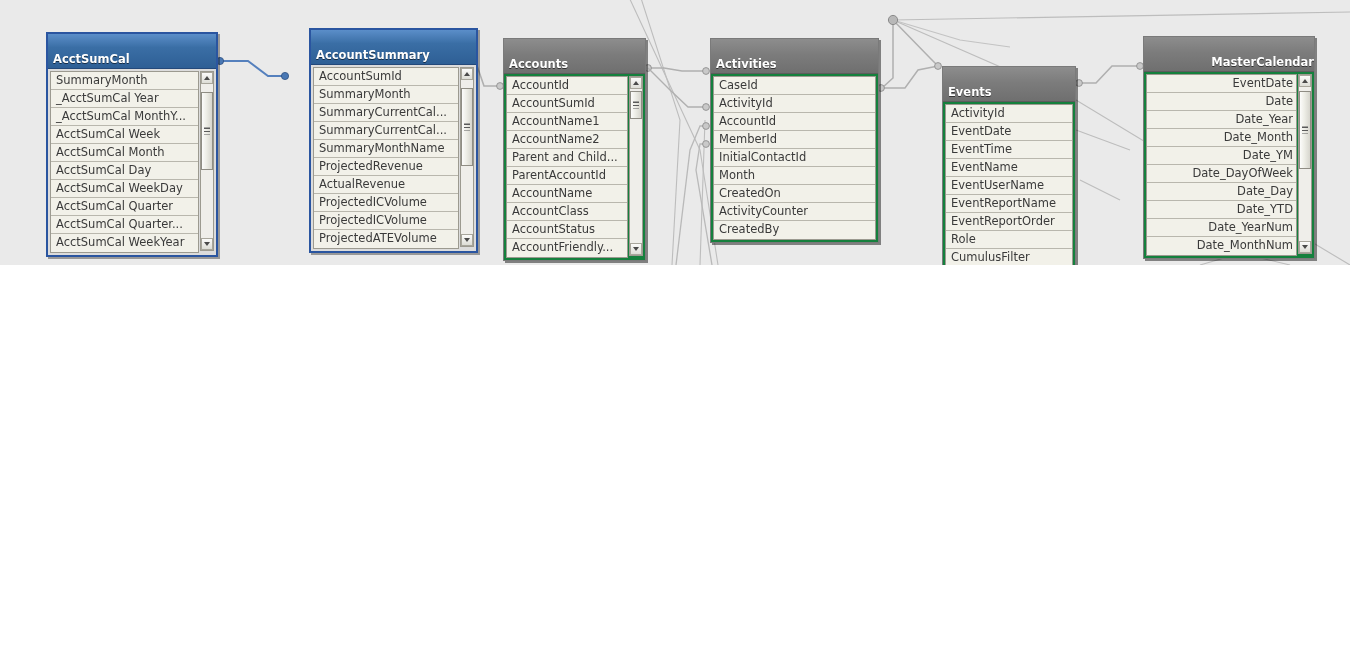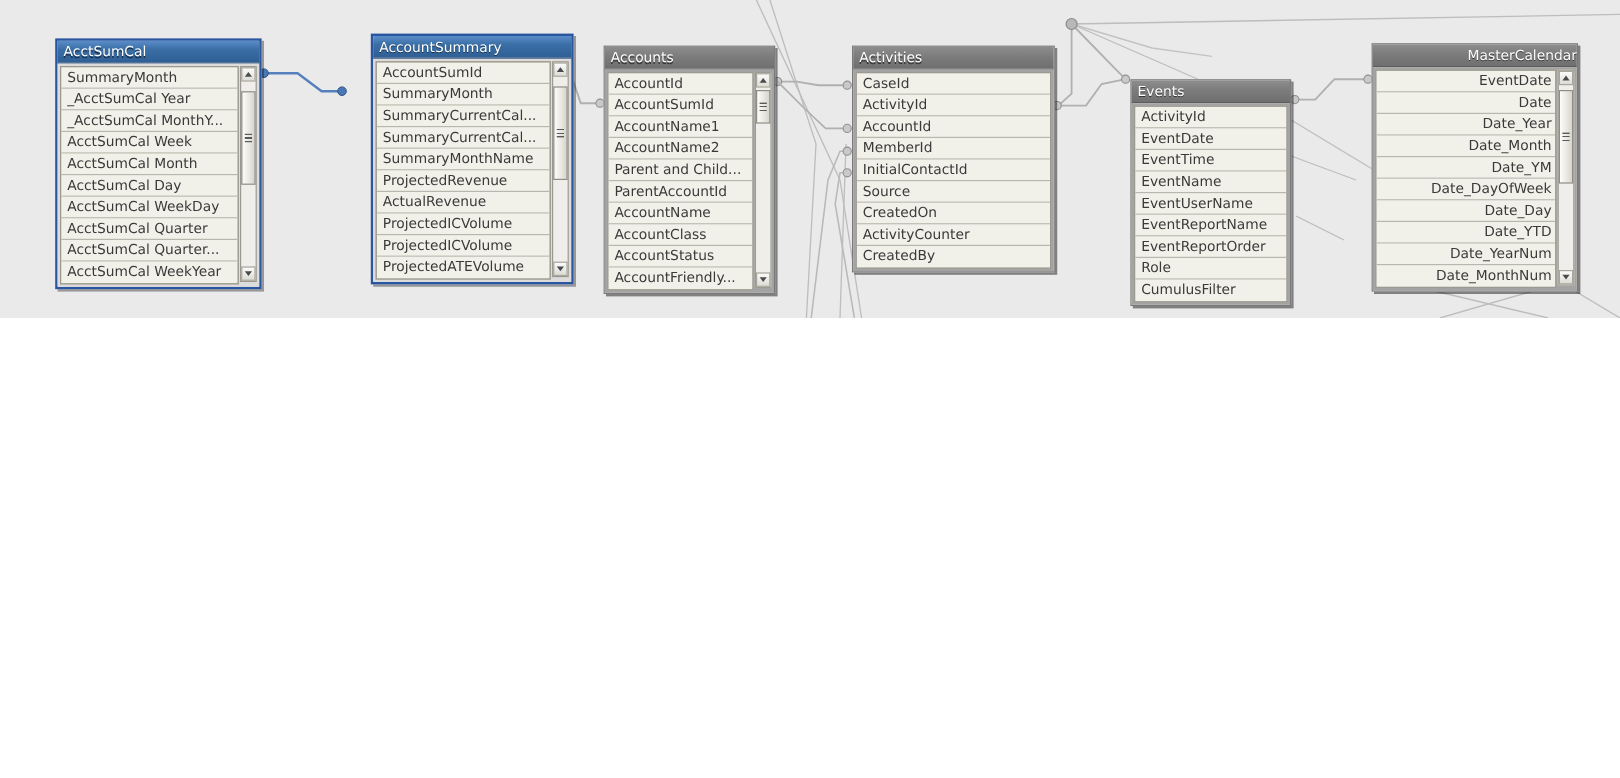--- a/index.html
+++ b/index.html
@@ -55,39 +55,39 @@
   .tbl.sel {
     border: 2px solid #2a55a0;
     background: #e8e8e8;
     box-shadow: 2px 2px 0 rgba(0,0,0,0.35);
   }
 
   .tbl-title {
     height: 18px;
     line-height: 18px;
     font-size: 11.5px;
-    font-weight: normal;
+    font-weight: bold;
     color: #ffffff;
-    padding: 0 0 0 5px;
+    padding: 16px 0 0 5px;
     letter-spacing: 0px;
     white-space: nowrap;
     overflow: hidden;
     background: linear-gradient(to bottom, #8d8d8d 0%, #7c7c7c 45%, #6f6f6f 100%);
     text-shadow: 0 1px 0 rgba(0,0,0,0.55);
     border-bottom: 1px solid #5c5c5c;
   }
   .tbl.sel .tbl-title {
     background: linear-gradient(to bottom, #5b8ec9 0%, #3a6ea5 40%, #2e5f95 100%);
     border-bottom: 1px solid #24497a;
   }
 
   .tbl-body {
     display: flex;
     flex-direction: row;
-    background: #a3a3a3;
+    background: #15803d;
     padding: 2px 2px 2px 2px;
     box-sizing: border-box;
   }
   .tbl.sel .tbl-body {
     background: #dcdcdc;
   }
 
   .field-list {
     flex: 1 1 auto;
     overflow: hidden;
@@ -318,21 +318,21 @@
       </div>
       <div class="tbl" style="left: 710px; top: 38px; width: 169px;">
         <div class="tbl-title">Activities</div>
         <div class="tbl-body">
           <div class="field-list">
             <div class="field">CaseId</div>
             <div class="field">ActivityId</div>
             <div class="field">AccountId</div>
             <div class="field">MemberId</div>
             <div class="field">InitialContactId</div>
-            <div class="field">Source</div>
+            <div class="field">Month</div>
             <div class="field">CreatedOn</div>
             <div class="field">ActivityCounter</div>
             <div class="field">CreatedBy</div>
           </div>
         </div>
       </div>
       <div class="tbl" style="left: 942px; top: 36px; width: 134px; margin-top: 30px;">
         <div class="tbl-title">Events</div>
         <div class="tbl-body">
           <div class="field-list">

